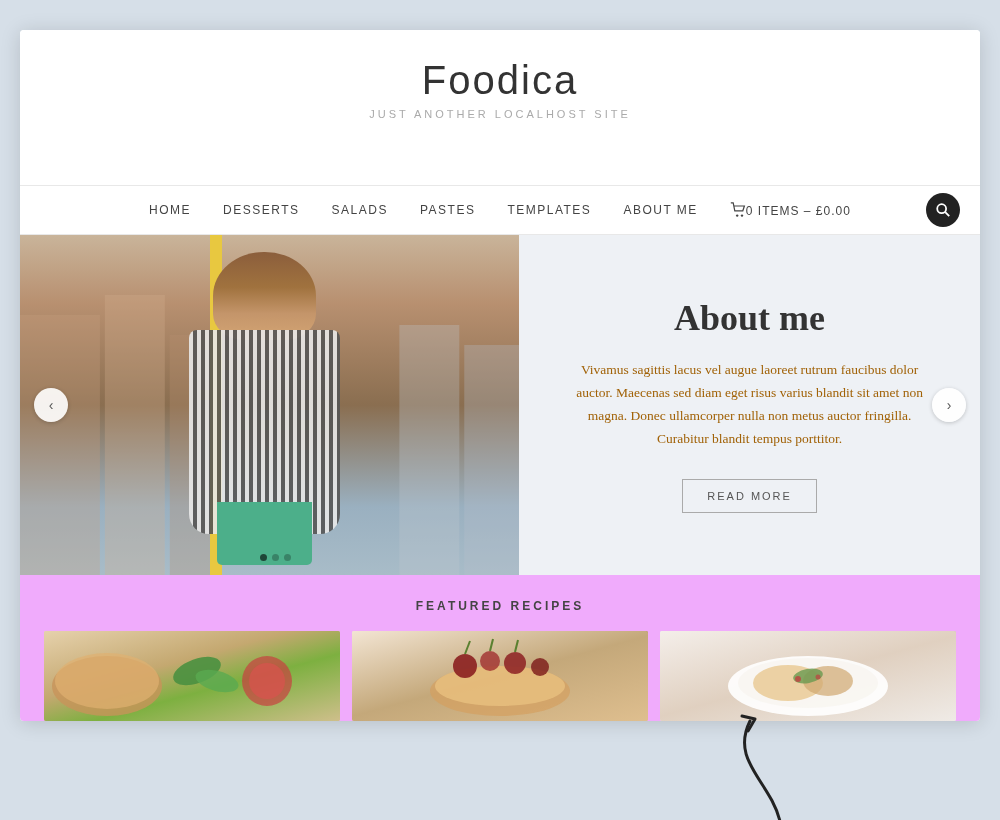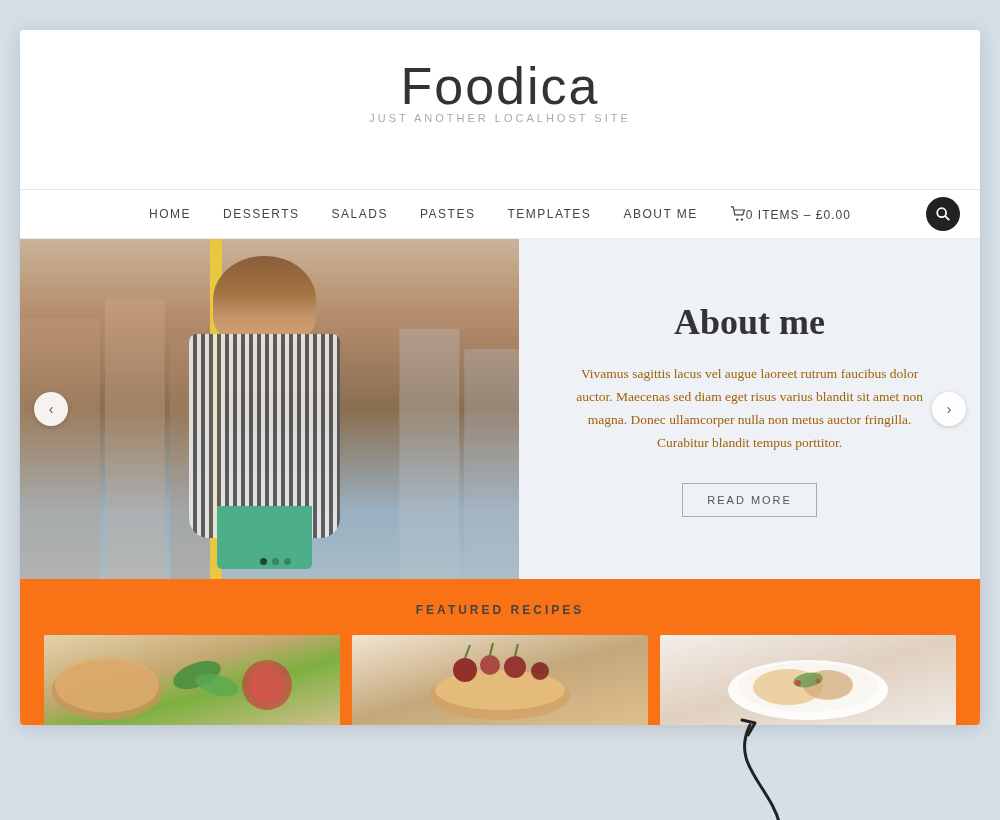--- a/index.html
+++ b/index.html
@@ -25,25 +25,26 @@
 
     
     .site-header {
       text-align: center;
       padding: 30px 20px 20px;
       background: #fff;
     }
 
     .site-title {
       font-family: 'Arial', sans-serif;
-      font-size: 52px;
+      font-size: 40px;
       font-weight: 300;
       letter-spacing: 2px;
       color: #333;
       line-height: 1;
+      margin-bottom: 8px;
     }
 
     .site-tagline {
       font-family: Arial, sans-serif;
       font-size: 11px;
       letter-spacing: 3px;
       color: #aaa;
       text-transform: uppercase;
       margin-bottom: 0;
     }
@@ -305,21 +306,21 @@
       background: rgba(0,0,0,0.25);
     }
 
     .slide-dot.active {
       background: rgba(0,0,0,0.6);
     }
 
     
     .featured-section {
       padding: 24px 24px 0;
-      background: #f97316;
+      background: #f0abfc;
     }
 
     .featured-title {
       text-align: center;
       font-family: Arial, sans-serif;
       font-size: 12px;
       letter-spacing: 3px;
       text-transform: uppercase;
       color: #444;
       margin-bottom: 18px;

